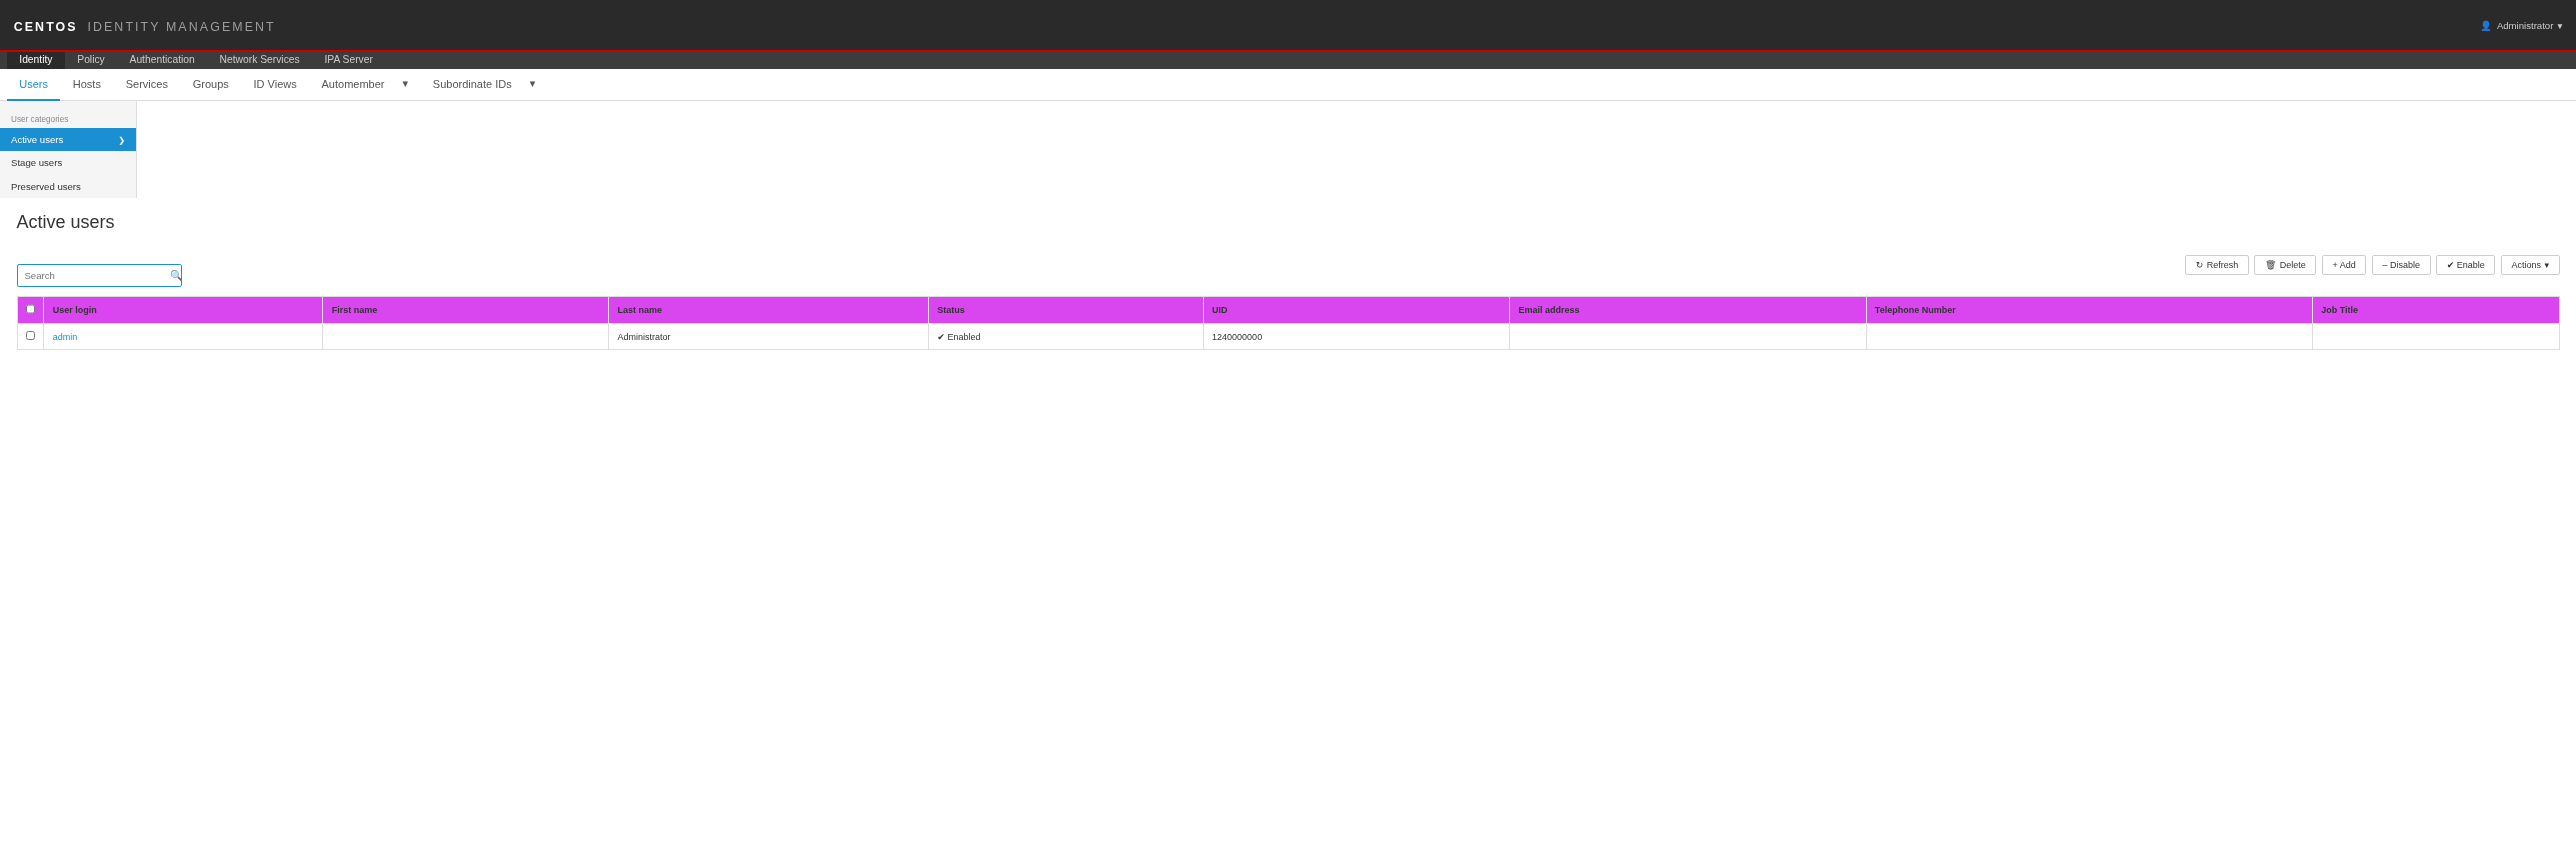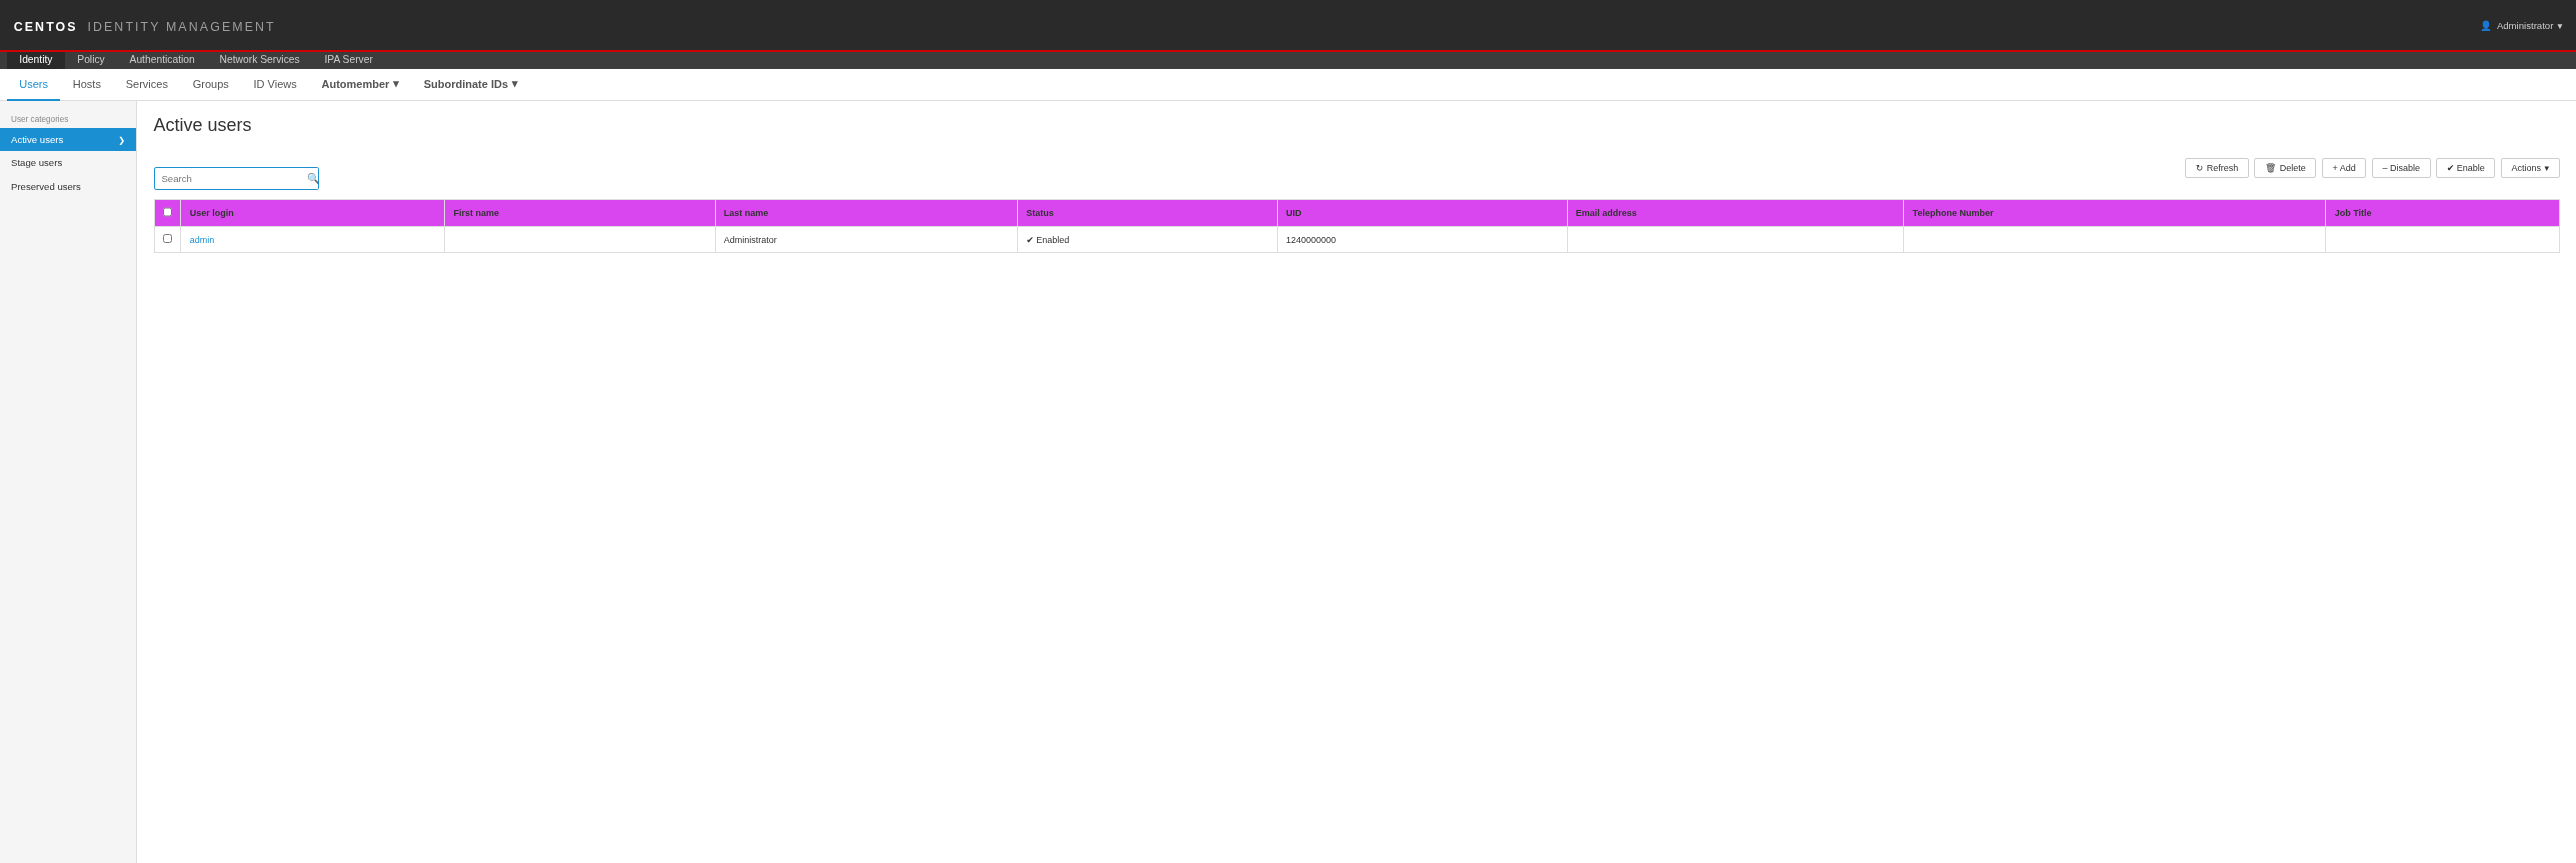--- a/index.html
+++ b/index.html
@@ -86,28 +86,28 @@
       margin-bottom: -0.7px;
     }
     .sub-nav a.active {
       color: #1a8fd1;
       border-bottom: 2.1px solid #1a8fd1;
       font-weight: 500;
     }
     .sub-nav .dropdown {
       display: flex;
       align-items: center;
-      gap: 4px;
-      font-weight: bold;
+      gap: 18px;
     }
 
     
     .content-area {
       display: flex;
       height: calc(100vh - 100px);
+      flex-direction: column;
     }
 
     
     .sidebar {
       width: 137px;
       background: #f5f5f5;
       border-right: 0.7px solid #ddd;
       padding-top: 6.9px;
       flex-shrink: 0;
     }

